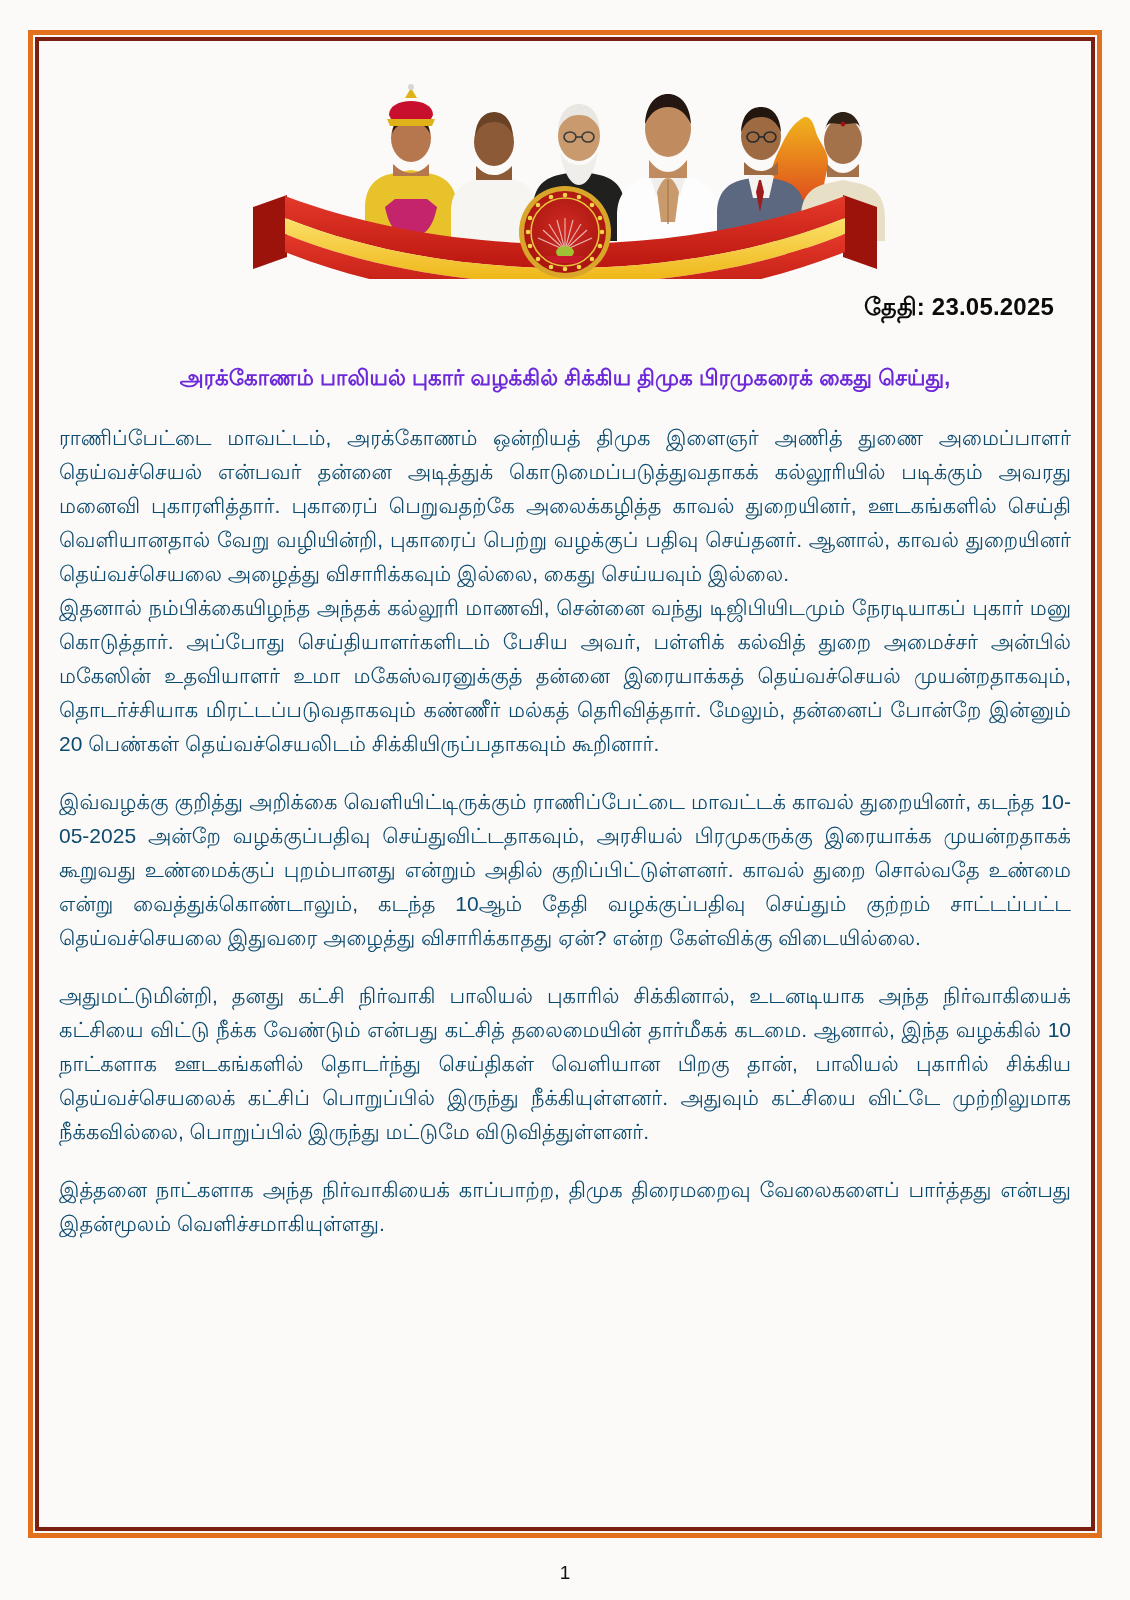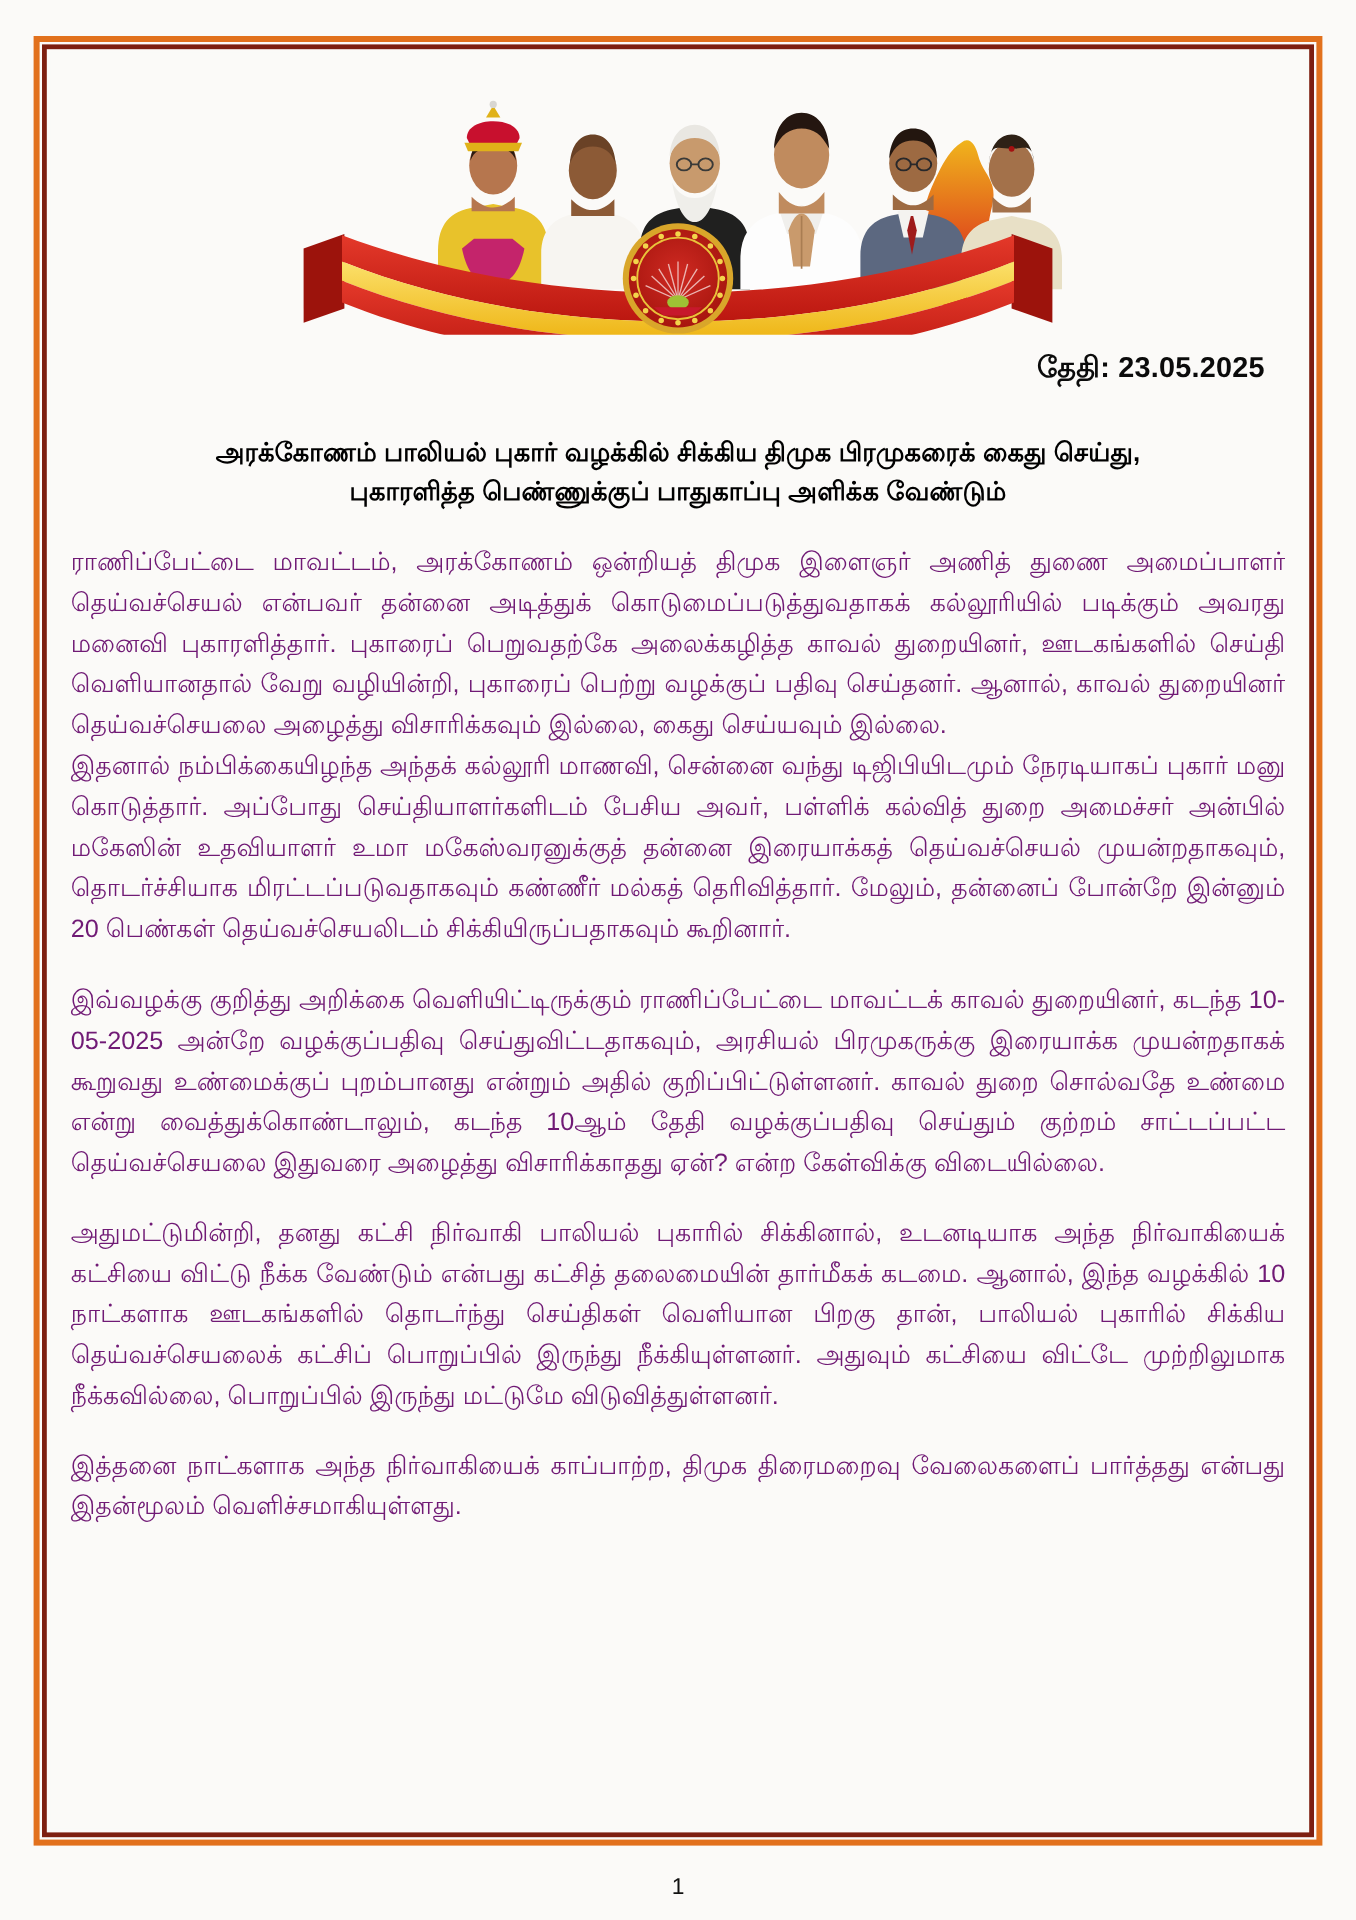--- a/index.html
+++ b/index.html
@@ -80,32 +80,32 @@
     font-size: 24px;
     font-weight: 700;
     color: #0b0b0b;
     letter-spacing: .2px;
   }
 
   
   .headline {
     margin: 38px 34px 0 34px;
     text-align: center;
-    color: #000000;
+    color: #6d28d9;
     font-size: 21.5px;
     font-weight: 700;
     line-height: 1.52;
     letter-spacing: .1px;
   }
   .headline .l2 { display: block; }
 
   
   .body-copy {
     margin: 26px 3px 0 3px;
-    color: #701a75;
+    color: #0c4a6e;
     font-size: 21px;
     line-height: 1.62;
     text-align: justify;
     text-justify: inter-word;
   }
   .body-copy p {
     margin: 0 0 24px 0;
     text-align: justify;
   }
   .body-copy p.tight {
@@ -270,21 +270,20 @@
           <ellipse cx="320" cy="178" rx="9" ry="6" fill="#9ec234"></ellipse>
           <path d="M300 182 l40 0 l-8 7 l-24 0 z" fill="#c7182c"></path>
         </g>
       </svg>
     </div>
 
     <div class="date-row">தேதி: 23.05.2025</div>
 
     <div class="headline">
       <span>அரக்கோணம் பாலியல் புகார் வழக்கில் சிக்கிய திமுக பிரமுகரைக் கைது செய்து,</span>
-      <span class="l2">புகாரளித்த பெண்ணுக்குப் பாதுகாப்பு அளிக்க வேண்டும்</span>
     </div>
 
     <div class="body-copy">
       <p class="tight">ராணிப்பேட்டை மாவட்டம், அரக்கோணம் ஒன்றியத் திமுக இளைஞர் அணித் துணை அமைப்பாளர் தெய்வச்செயல் என்பவர் தன்னை அடித்துக் கொடுமைப்படுத்துவதாகக் கல்லூரியில் படிக்கும் அவரது மனைவி புகாரளித்தார். புகாரைப் பெறுவதற்கே அலைக்கழித்த காவல் துறையினர், ஊடகங்களில் செய்தி வெளியானதால் வேறு வழியின்றி, புகாரைப் பெற்று வழக்குப் பதிவு செய்தனர். ஆனால், காவல் துறையினர் தெய்வச்செயலை அழைத்து விசாரிக்கவும் இல்லை, கைது செய்யவும் இல்லை.</p>
       <p>இதனால் நம்பிக்கையிழந்த அந்தக் கல்லூரி மாணவி, சென்னை வந்து டிஜிபியிடமும் நேரடியாகப் புகார் மனு கொடுத்தார். அப்போது செய்தியாளர்களிடம் பேசிய அவர், பள்ளிக் கல்வித் துறை அமைச்சர் அன்பில் மகேஸின் உதவியாளர் உமா மகேஸ்வரனுக்குத் தன்னை இரையாக்கத் தெய்வச்செயல் முயன்றதாகவும், தொடர்ச்சியாக மிரட்டப்படுவதாகவும் கண்ணீர் மல்கத் தெரிவித்தார். மேலும், தன்னைப் போன்றே இன்னும் 20 பெண்கள் தெய்வச்செயலிடம் சிக்கியிருப்பதாகவும் கூறினார்.</p>
       <p>இவ்வழக்கு குறித்து அறிக்கை வெளியிட்டிருக்கும் ராணிப்பேட்டை மாவட்டக் காவல் துறையினர், கடந்த 10-05-2025 அன்றே வழக்குப்பதிவு செய்துவிட்டதாகவும், அரசியல் பிரமுகருக்கு இரையாக்க முயன்றதாகக் கூறுவது உண்மைக்குப் புறம்பானது என்றும் அதில் குறிப்பிட்டுள்ளனர். காவல் துறை சொல்வதே உண்மை என்று வைத்துக்கொண்டாலும், கடந்த 10ஆம் தேதி வழக்குப்பதிவு செய்தும் குற்றம் சாட்டப்பட்ட தெய்வச்செயலை இதுவரை அழைத்து விசாரிக்காதது ஏன்? என்ற கேள்விக்கு விடையில்லை.</p>
       <p>அதுமட்டுமின்றி, தனது கட்சி நிர்வாகி பாலியல் புகாரில் சிக்கினால், உடனடியாக அந்த நிர்வாகியைக் கட்சியை விட்டு நீக்க வேண்டும் என்பது கட்சித் தலைமையின் தார்மீகக் கடமை. ஆனால், இந்த வழக்கில் 10 நாட்களாக ஊடகங்களில் தொடர்ந்து செய்திகள் வெளியான பிறகு தான், பாலியல் புகாரில் சிக்கிய தெய்வச்செயலைக் கட்சிப் பொறுப்பில் இருந்து நீக்கியுள்ளனர். அதுவும் கட்சியை விட்டே முற்றிலுமாக நீக்கவில்லை, பொறுப்பில் இருந்து மட்டுமே விடுவித்துள்ளனர்.</p>
       <p>இத்தனை நாட்களாக அந்த நிர்வாகியைக் காப்பாற்ற, திமுக திரைமறைவு வேலைகளைப் பார்த்தது என்பது இதன்மூலம் வெளிச்சமாகியுள்ளது.</p>
     </div>
 

